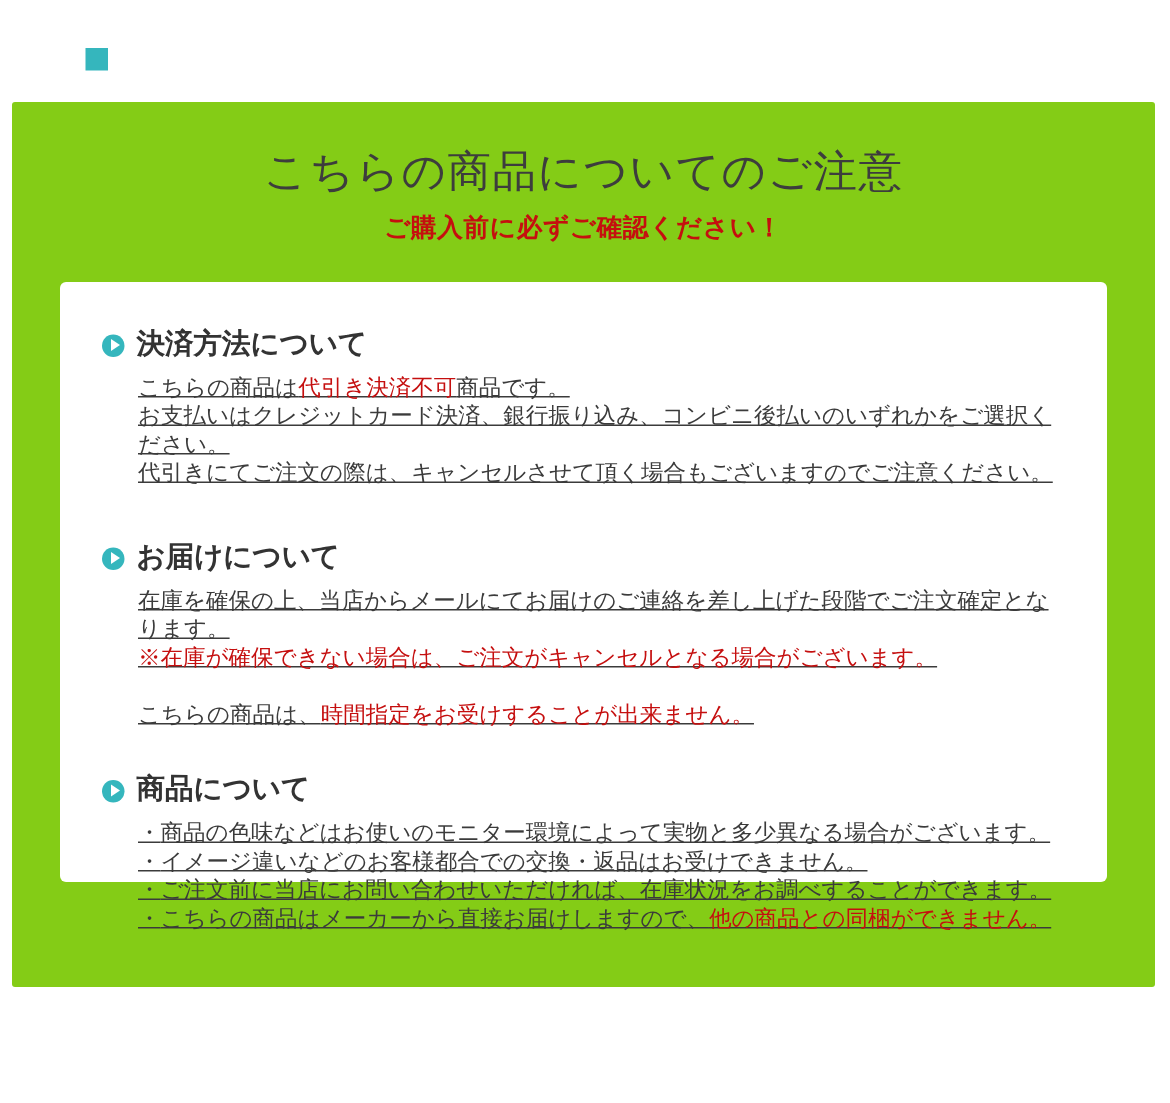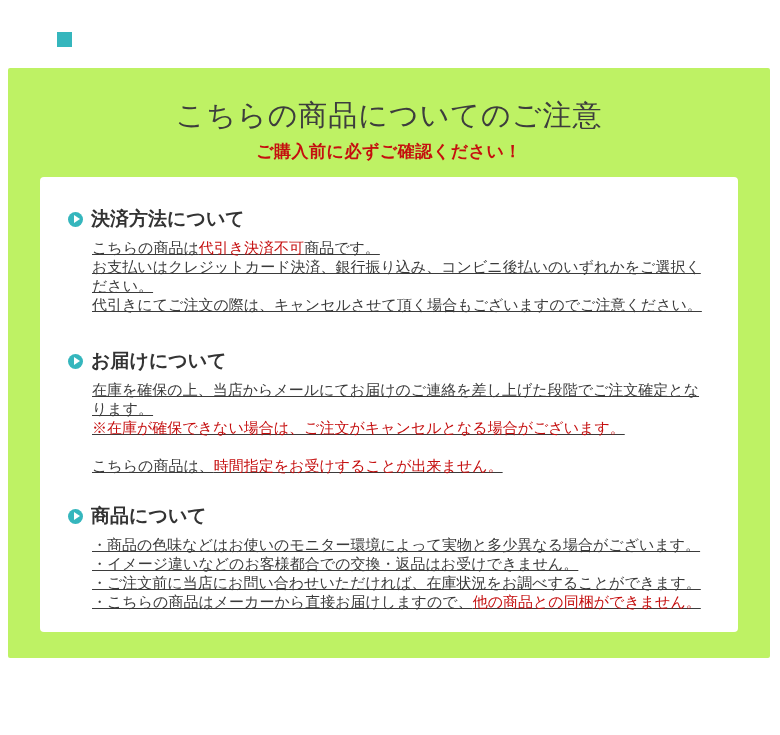--- a/index.html
+++ b/index.html
@@ -3,27 +3,27 @@
 <meta charset="utf-8">
 <style>
   * { margin:0; padding:0; box-sizing:border-box; }
   html,body { width:780px; height:735px; background:#ffffff; }
   body { font-family:"Liberation Sans", sans-serif; }
   .page { position:relative; width:780px; height:735px; background:#ffffff; overflow:hidden; }
 
   .corner-mark { position:absolute; left:57px; top:32px; width:15px; height:15px; background:#35b6bd; }
 
   .panel { position:absolute; left:8px; top:68px; width:762px; height:590px;
-           background:#bef264; border-radius:2px; }
+           background:#84cc16; border-radius:2px; }
 
   .header { text-align:center; padding-top:29px; }
   .title { font-size:29px; letter-spacing:1px; font-weight:500; color:#3d3d3d; line-height:1.3; }
   .subtitle { margin-top:5px; font-size:17px; font-weight:bold; color:#c50f0f; letter-spacing:0.5px; }
 
-  .card { position:absolute; left:32px; top:109px; width:698px; height:455px;
+  .card { position:absolute; left:32px; top:120px; width:698px; height:400px;
           background:#ffffff; border-radius:4px; padding:31px 25px 0 28px; }
 
   .section + .section { margin-top:36px; }
   .section.products { margin-top:30px; }
 
   .section-heading { display:flex; align-items:center; font-size:19px; font-weight:bold;
                      color:#333333; line-height:22px; }
   .bullet-icon { width:15px; height:15px; border-radius:50%; background:#35b6bd;
                  display:inline-flex; align-items:center; justify-content:center;
                  margin-right:8px; flex:0 0 15px; }

